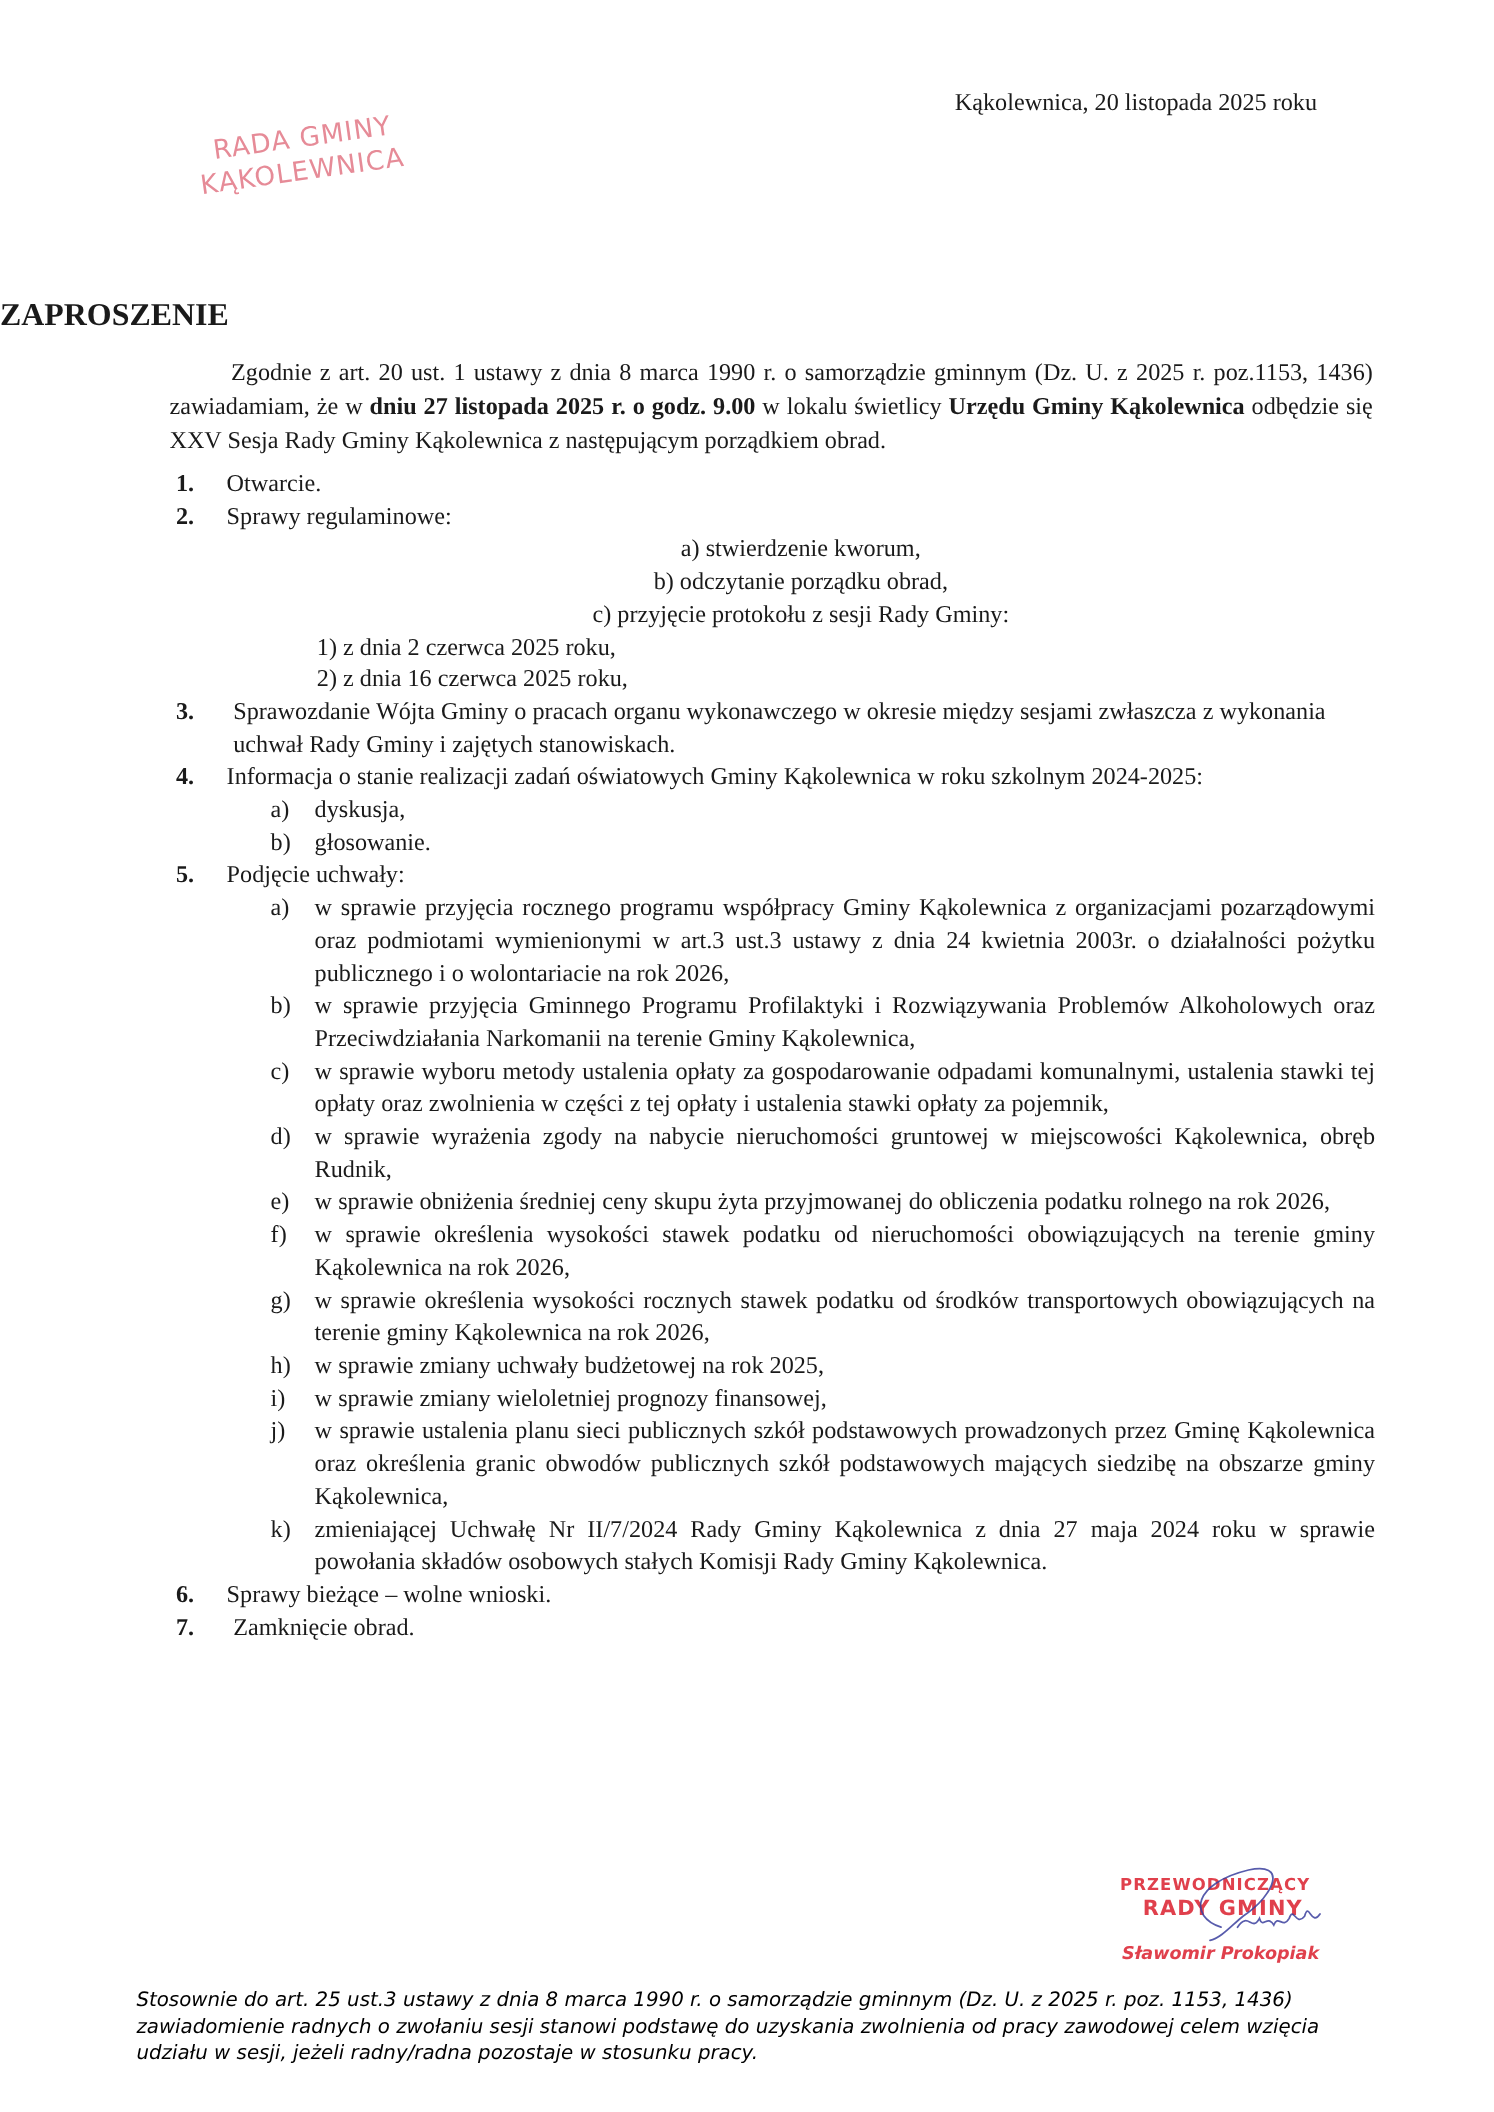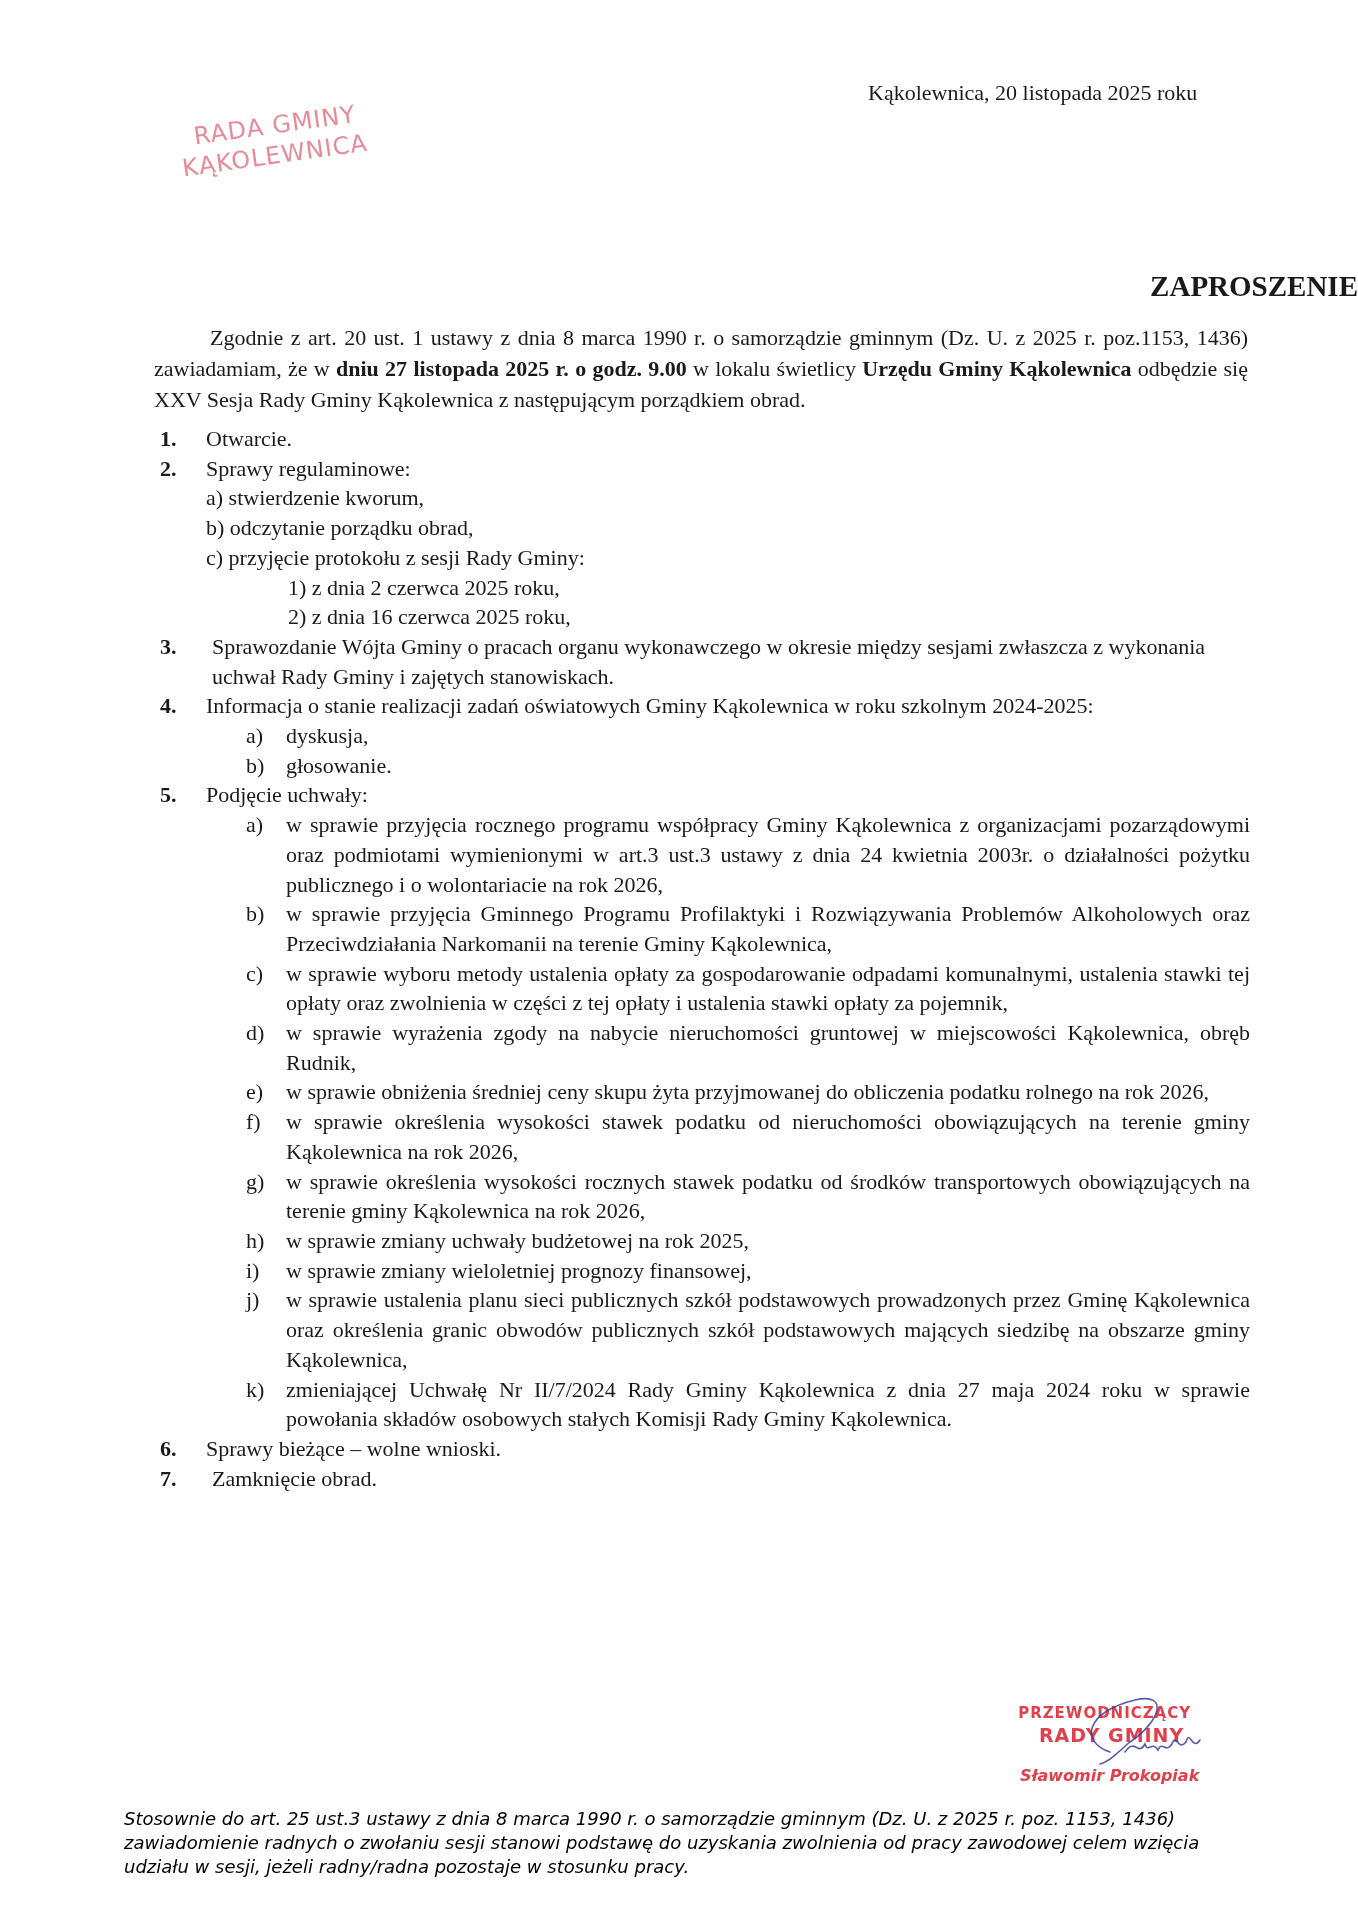--- a/index.html
+++ b/index.html
@@ -5,27 +5,27 @@
   html, body { margin: 0; padding: 0; background: #ffffff; }
   body { width: 1358px; height: 1920px; position: relative; overflow: hidden;
          font-family: "Liberation Serif", serif; color: #1a1a1a; }
   .abs { position: absolute; }
   .date { left: 868px; top: 80px; font-size: 22px; white-space: nowrap; }
   .stamp { left: 176px; top: 124px; color: #e27786; font-family: "DejaVu Sans", sans-serif;
            font-size: 24px; line-height: 30px; transform: rotate(-8deg); transform-origin: left top;
            letter-spacing: 1px; opacity: 0.85; }
   .stamp .l1 { padding-left: 16px; display: block; }
   .stamp .l2 { display: block; }
-  .title { left: 0; width: 1358px; top: 270px; text-align: right; font-weight: bold; font-size: 29px; }
+  .title { left: 0; width: 1358px; top: 270px; text-align: left; font-weight: bold; font-size: 29px; }
   .intro { left: 154px; width: 1094px; top: 322px; font-size: 22px; line-height: 31px; text-align: justify; }
   .intro p { margin: 0; text-indent: 56px; }
   .agenda { left: 160px; width: 1090px; top: 424px; font-size: 22px; line-height: 29.7px; }
   .item { position: relative; padding-left: 46px; }
   .item .num { position: absolute; left: 0; font-weight: bold; }
-  .sub-simple { padding-left: 46px; }
+  .sub-simple { padding-left: 46px; text-align: center; }
   .sub-simple .row { }
   .subsub { padding-left: 128px; }
   .sub-b { padding-left: 86px; position: relative; }
   .sub-b .row { position: relative; padding-left: 40px; }
   .sub-b .lab { position: absolute; left: 0; }
   .sub-c { position: relative; padding-left: 126px; }
   .sub-c .row { position: relative; text-align: justify; }
   .sub-c .lab { position: absolute; left: -40px; }
   .sig { left: 1010px; top: 1702px; color: #e0404c; font-family: "DejaVu Sans", sans-serif;
          font-weight: bold; text-align: center; line-height: 22px; }

